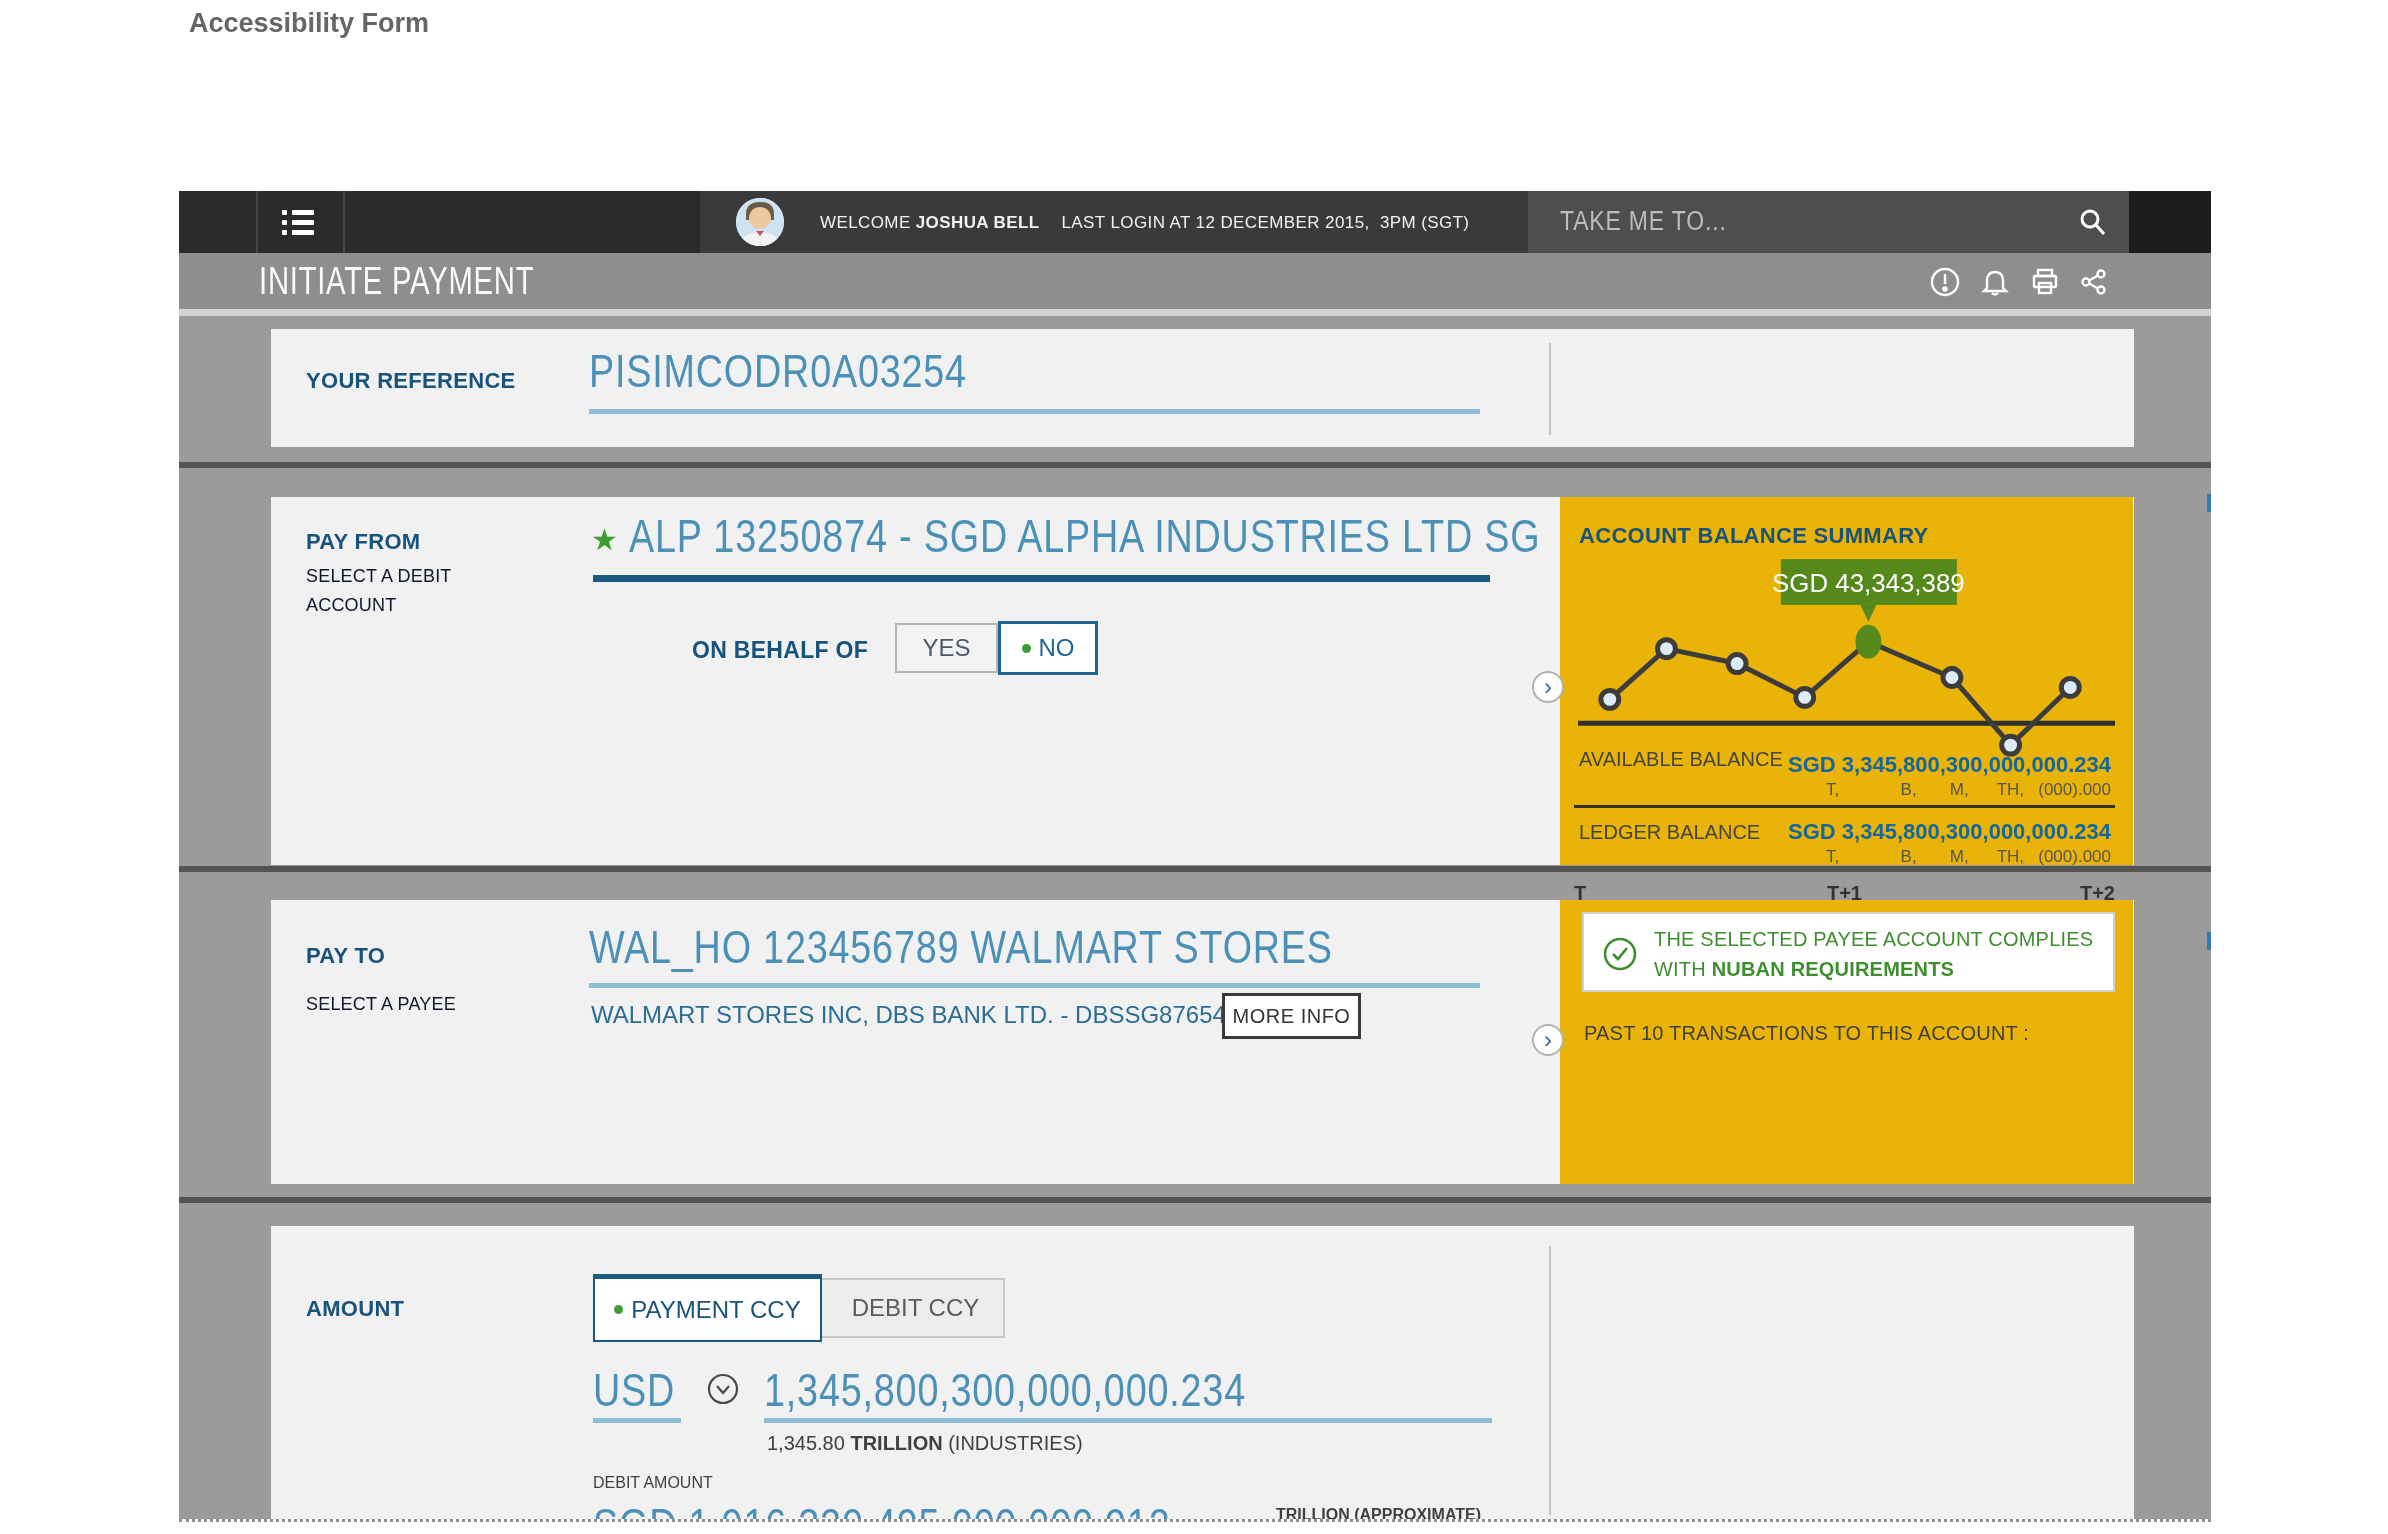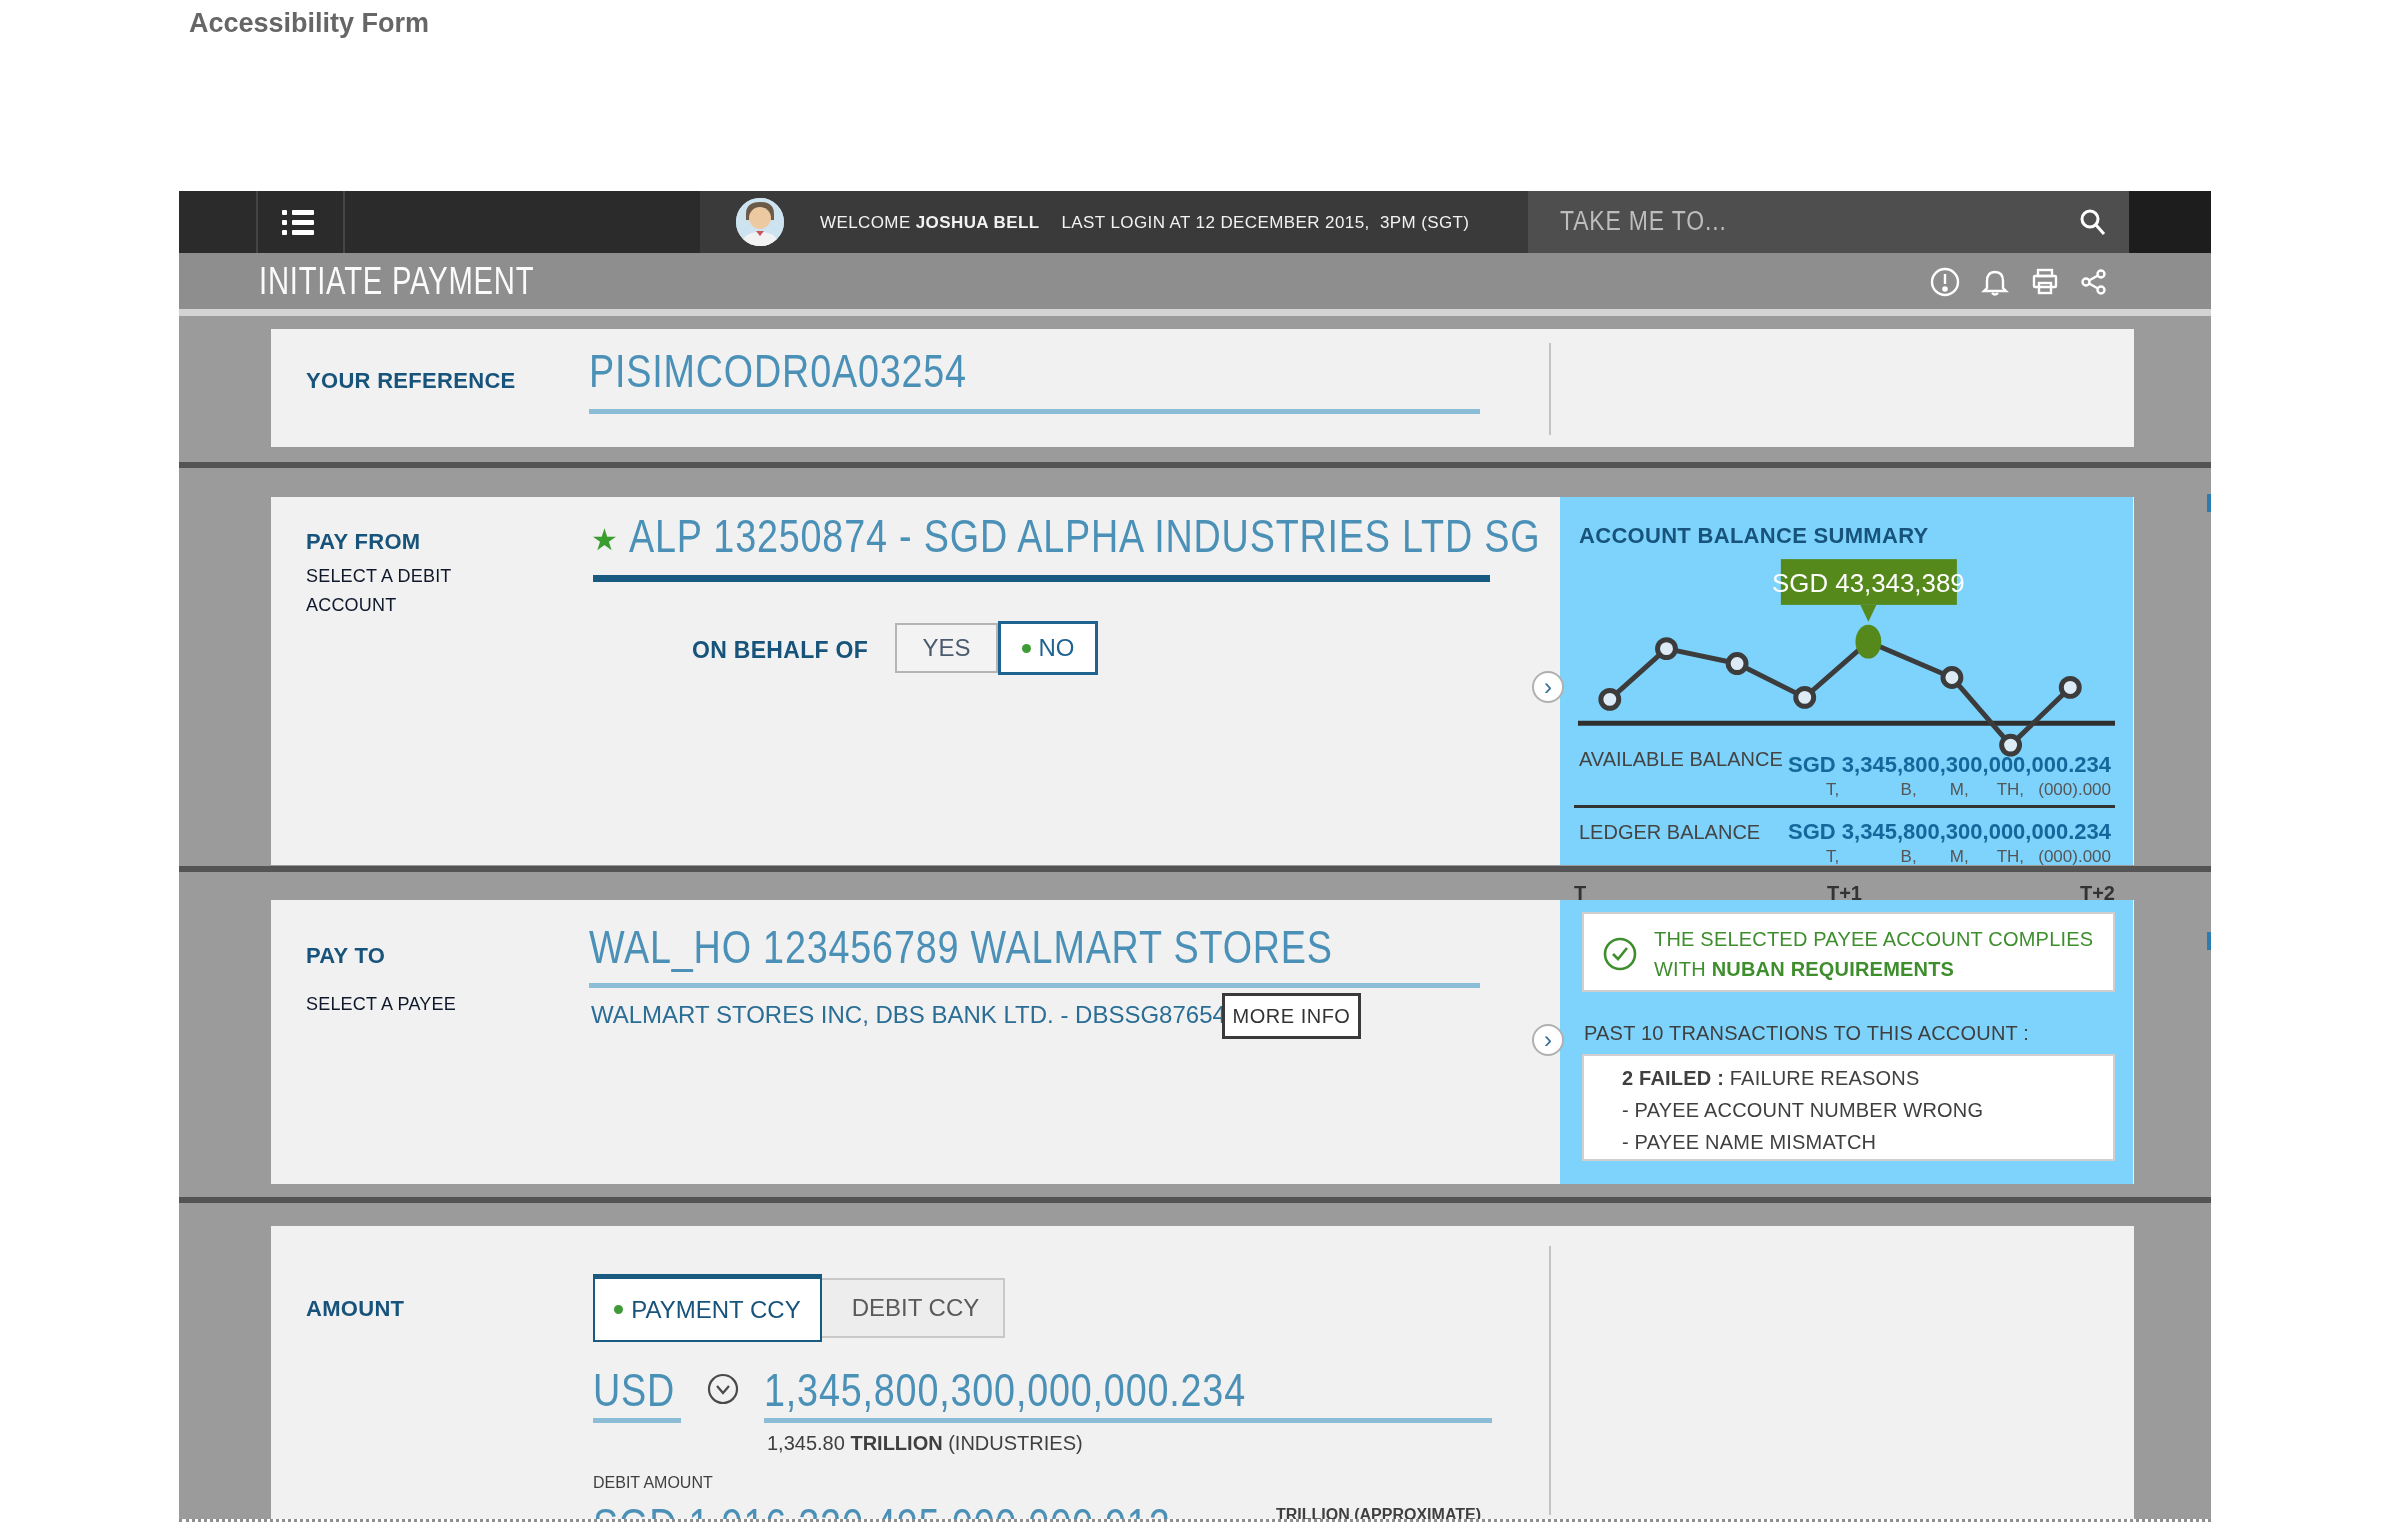--- a/index.html
+++ b/index.html
@@ -31,21 +31,21 @@
   .pheader { position:absolute; left:0; top:62px; width:2032px; height:57px; background:#8e8e8e; }
   .ptitle { position:absolute; left:80px; top:6px; font-size:39px; font-weight:400; color:#fbfbfb;
             transform:scaleX(.75); transform-origin:0 50%; letter-spacing:1px; }
   .hicon { position:absolute; top:13px; width:32px; height:32px; cursor:pointer; }
   .strip { position:absolute; left:0; top:118px; width:2032px; height:7px; background:#d3d3d3; }
 
   
   .backdrop { position:absolute; left:0; top:125px; width:2032px; height:1203px; background:#9b9b9b; }
   .darkline { position:absolute; left:0; width:2032px; height:6px; background:#545454; }
   .card { position:absolute; left:92px; width:1863px; background:#f1f1f1; }
-  .bluepanel { position:absolute; left:1381px; width:573px; background:#7dd3fc; }
+  .bluepanel { position:absolute; left:1381px; width:573px; background:#eab308; }
   .vdiv { position:absolute; width:2px; background:#c3c3c3; }
 
   .lbl { font-size:22px; font-weight:bold; color:#17537a; letter-spacing:0.3px; }
   .sublbl { font-size:18px; color:#0f172a; letter-spacing:0.2px; line-height:29px; }
   .bigval { font-size:46px; color:#4b90b6; white-space:nowrap;
             transform:scaleX(.82); transform-origin:0 50%; letter-spacing:1px; }
   .uline-light { position:absolute; height:5px; background:#8bbdd6; }
   .uline-dark { position:absolute; height:7px; background:#195a80; }
   .star { font-size:30px; color:#3a9e2f; }
 
@@ -270,25 +270,20 @@
           <circle cx="18" cy="18" r="15"></circle>
             <polyline points="11,18 16,23 25,12"></polyline>
         </svg>
       </div>
       <div class="abs green-txt" style="left:70px; top:10px;">
         <div><span>THE SELECTED PAYEE ACCOUNT COMPLIES</span></div>
         <div><span>WITH </span><b>NUBAN REQUIREMENTS</b></div>
       </div>
     </div>
     <div class="abs gray-txt" style="left:24px; top:117px;">PAST 10 TRANSACTIONS TO THIS ACCOUNT :</div>
-    <div class="wbox" style="left:22px; top:154px; width:533px; height:107px;">
-      <div class="abs gray-txt" style="left:38px; top:6px;"><b>2 FAILED :</b><span> FAILURE REASONS</span></div>
-      <div class="abs gray-txt" style="left:38px; top:38px;">- PAYEE ACCOUNT NUMBER WRONG</div>
-      <div class="abs gray-txt" style="left:38px; top:70px;">- PAYEE NAME MISMATCH</div>
-    </div>
   </div>
 
   <div class="card" style="top:1035px; height:294px; overflow:hidden;">
     <div class="abs lbl" style="left:35px; top:70px;">AMOUNT</div>
     <div class="vdiv" style="left:1278px; top:20px; height:269px;"></div>
 
     <div class="tabgroup" style="left:322px; top:52px;">
       <div class="tab-active">
           <span class="gdot"></span>
           <span>PAYMENT CCY</span>

